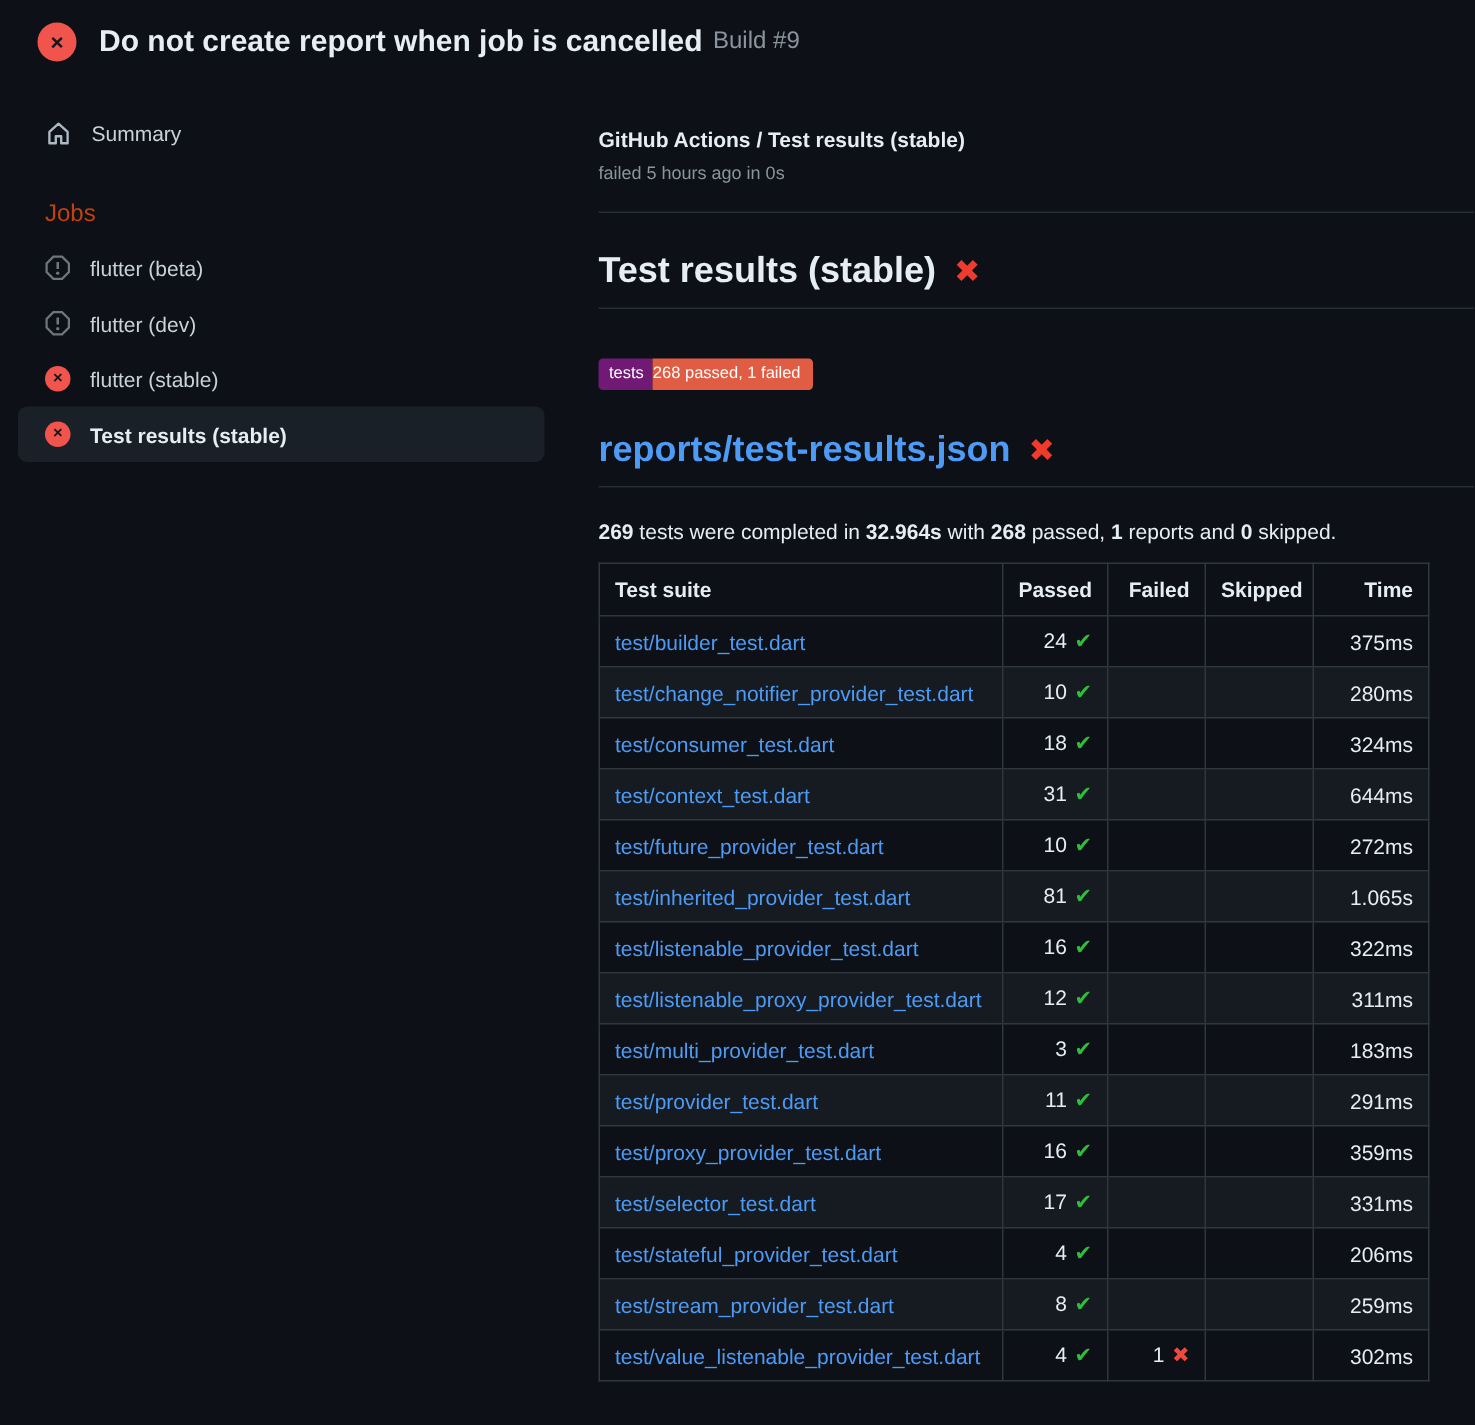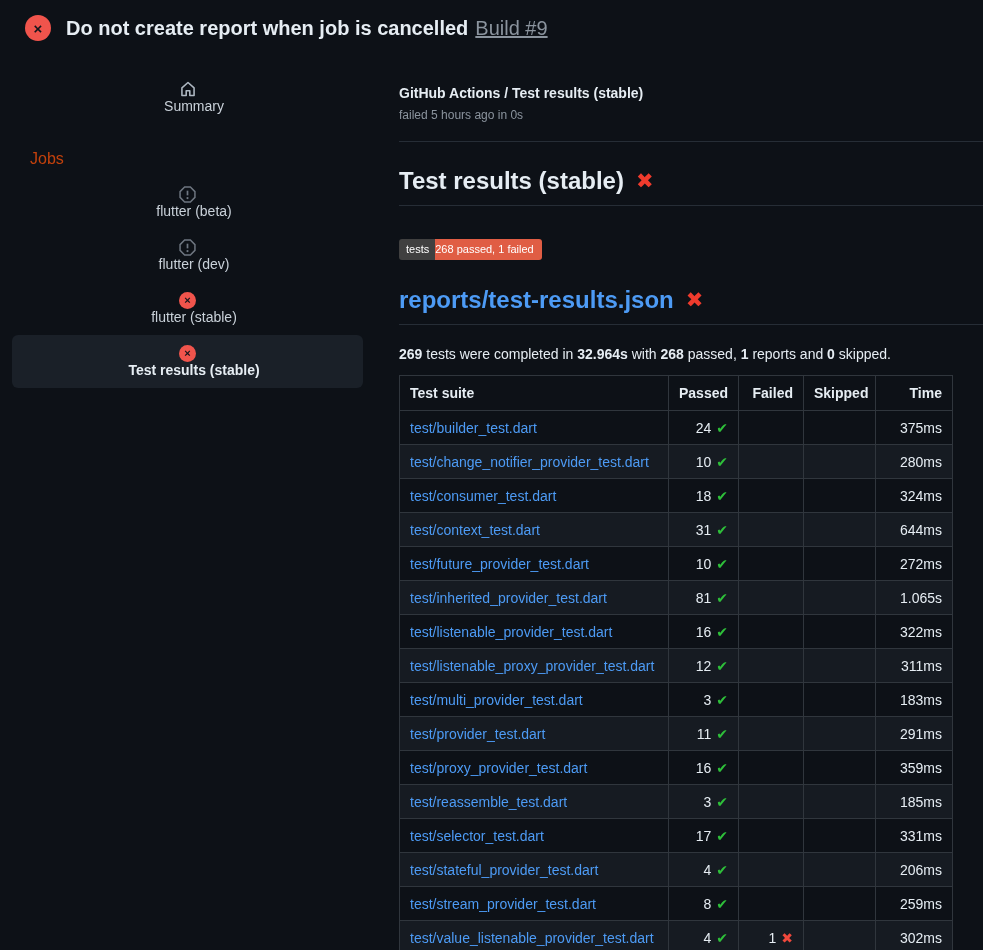--- a/index.html
+++ b/index.html
@@ -19,31 +19,31 @@
   }
   .fail-circle {
     width: 26px; height: 26px; border-radius: 50%;
     background: #f0544c; color: #12161c;
     display: inline-flex; align-items: center; justify-content: center;
     font-weight: 700; font-size: 15px; line-height: 1;
     flex: 0 0 auto;
   }
   .fail-circle.small { width: 17px; height: 17px; font-size: 11px; }
   .run-title { font-size: 20px; font-weight: 700; margin-left: 15px; color: #e6edf3; }
-  .build-no  { font-size: 20px; font-weight: 400; margin-left: 7px; color: #8b949e; text-decoration: underline; }
+  .build-no  { font-size: 16px; font-weight: 400; margin-left: 7px; color: #8b949e; }
 
   
   .layout { display: flex; align-items: flex-start; }
 
   
   .sidebar { flex: 0 0 375px; width: 375px; padding-top: 16px; }
   .side-item {
     display: flex; align-items: center;
     margin: 0 12px; padding: 10px 18px;
-    border-radius: 6px; color: #c9d1d9; cursor: pointer; flex-direction: column;
+    border-radius: 6px; color: #c9d1d9; cursor: pointer;
   }
   .side-item .label { margin-left: 13px; font-size: 14px; }
   .side-item.selected { background: #1a2028; }
   .side-item.selected .label { font-weight: 700; color: #e6edf3; }
   .jobs-label {
     color: #c2410c; font-size: 16px;
     padding: 26px 30px 8px 30px;
   }
   .job-icon { display: inline-flex; width: 17px; height: 17px; align-items: center; justify-content: center; flex: 0 0 auto; }
   .home-icon { display: inline-flex; width: 18px; height: 18px; flex: 0 0 auto; }
@@ -60,21 +60,21 @@
     margin-top: 25px; padding-bottom: 10px;
     border-bottom: 1px solid #262d36;
   }
   .x-mark {
     color: #ef3b2d; font-weight: 700; font-size: 21px;
     margin-left: 12px; line-height: 1;
     font-family: "DejaVu Sans", sans-serif;
   }
   .badge { display: inline-flex; margin-top: 17px; font-size: 11px; line-height: 1; }
   .badge-label {
-    background: #404040; color: #ffffff;
+    background: #701a75; color: #ffffff;
     padding: 5px 6px 5px 7px; border-radius: 3px 0 0 3px;
   }
   .badge-value {
     background: #e05d44; color: #ffffff;
     padding: 5px 8px 5px 0; border-radius: 0 3px 3px 0;
   }
   .report-heading { margin-top: 26px; }
   .report-heading a { color: #4d9bf5; text-decoration: none; font-weight: 700; }
 
   .summary-line { margin: 21px 0 0 0; font-size: 14px; color: #e6edf3; }
@@ -259,27 +259,20 @@
             <td class="num">291ms</td>
           </tr>
           <tr>
             <td><a href="#">test/proxy_provider_test.dart</a></td>
             <td class="num"><span>16</span><span class="check">✔</span></td>
             <td class="num"></td>
             <td class="num"></td>
             <td class="num">359ms</td>
           </tr>
           <tr>
-            <td><a href="#">test/reassemble_test.dart</a></td>
-            <td class="num"><span>3</span><span class="check">✔</span></td>
-            <td class="num"></td>
-            <td class="num"></td>
-            <td class="num">185ms</td>
-          </tr>
-          <tr>
             <td><a href="#">test/selector_test.dart</a></td>
             <td class="num"><span>17</span><span class="check">✔</span></td>
             <td class="num"></td>
             <td class="num"></td>
             <td class="num">331ms</td>
           </tr>
           <tr>
             <td><a href="#">test/stateful_provider_test.dart</a></td>
             <td class="num"><span>4</span><span class="check">✔</span></td>
             <td class="num"></td>

